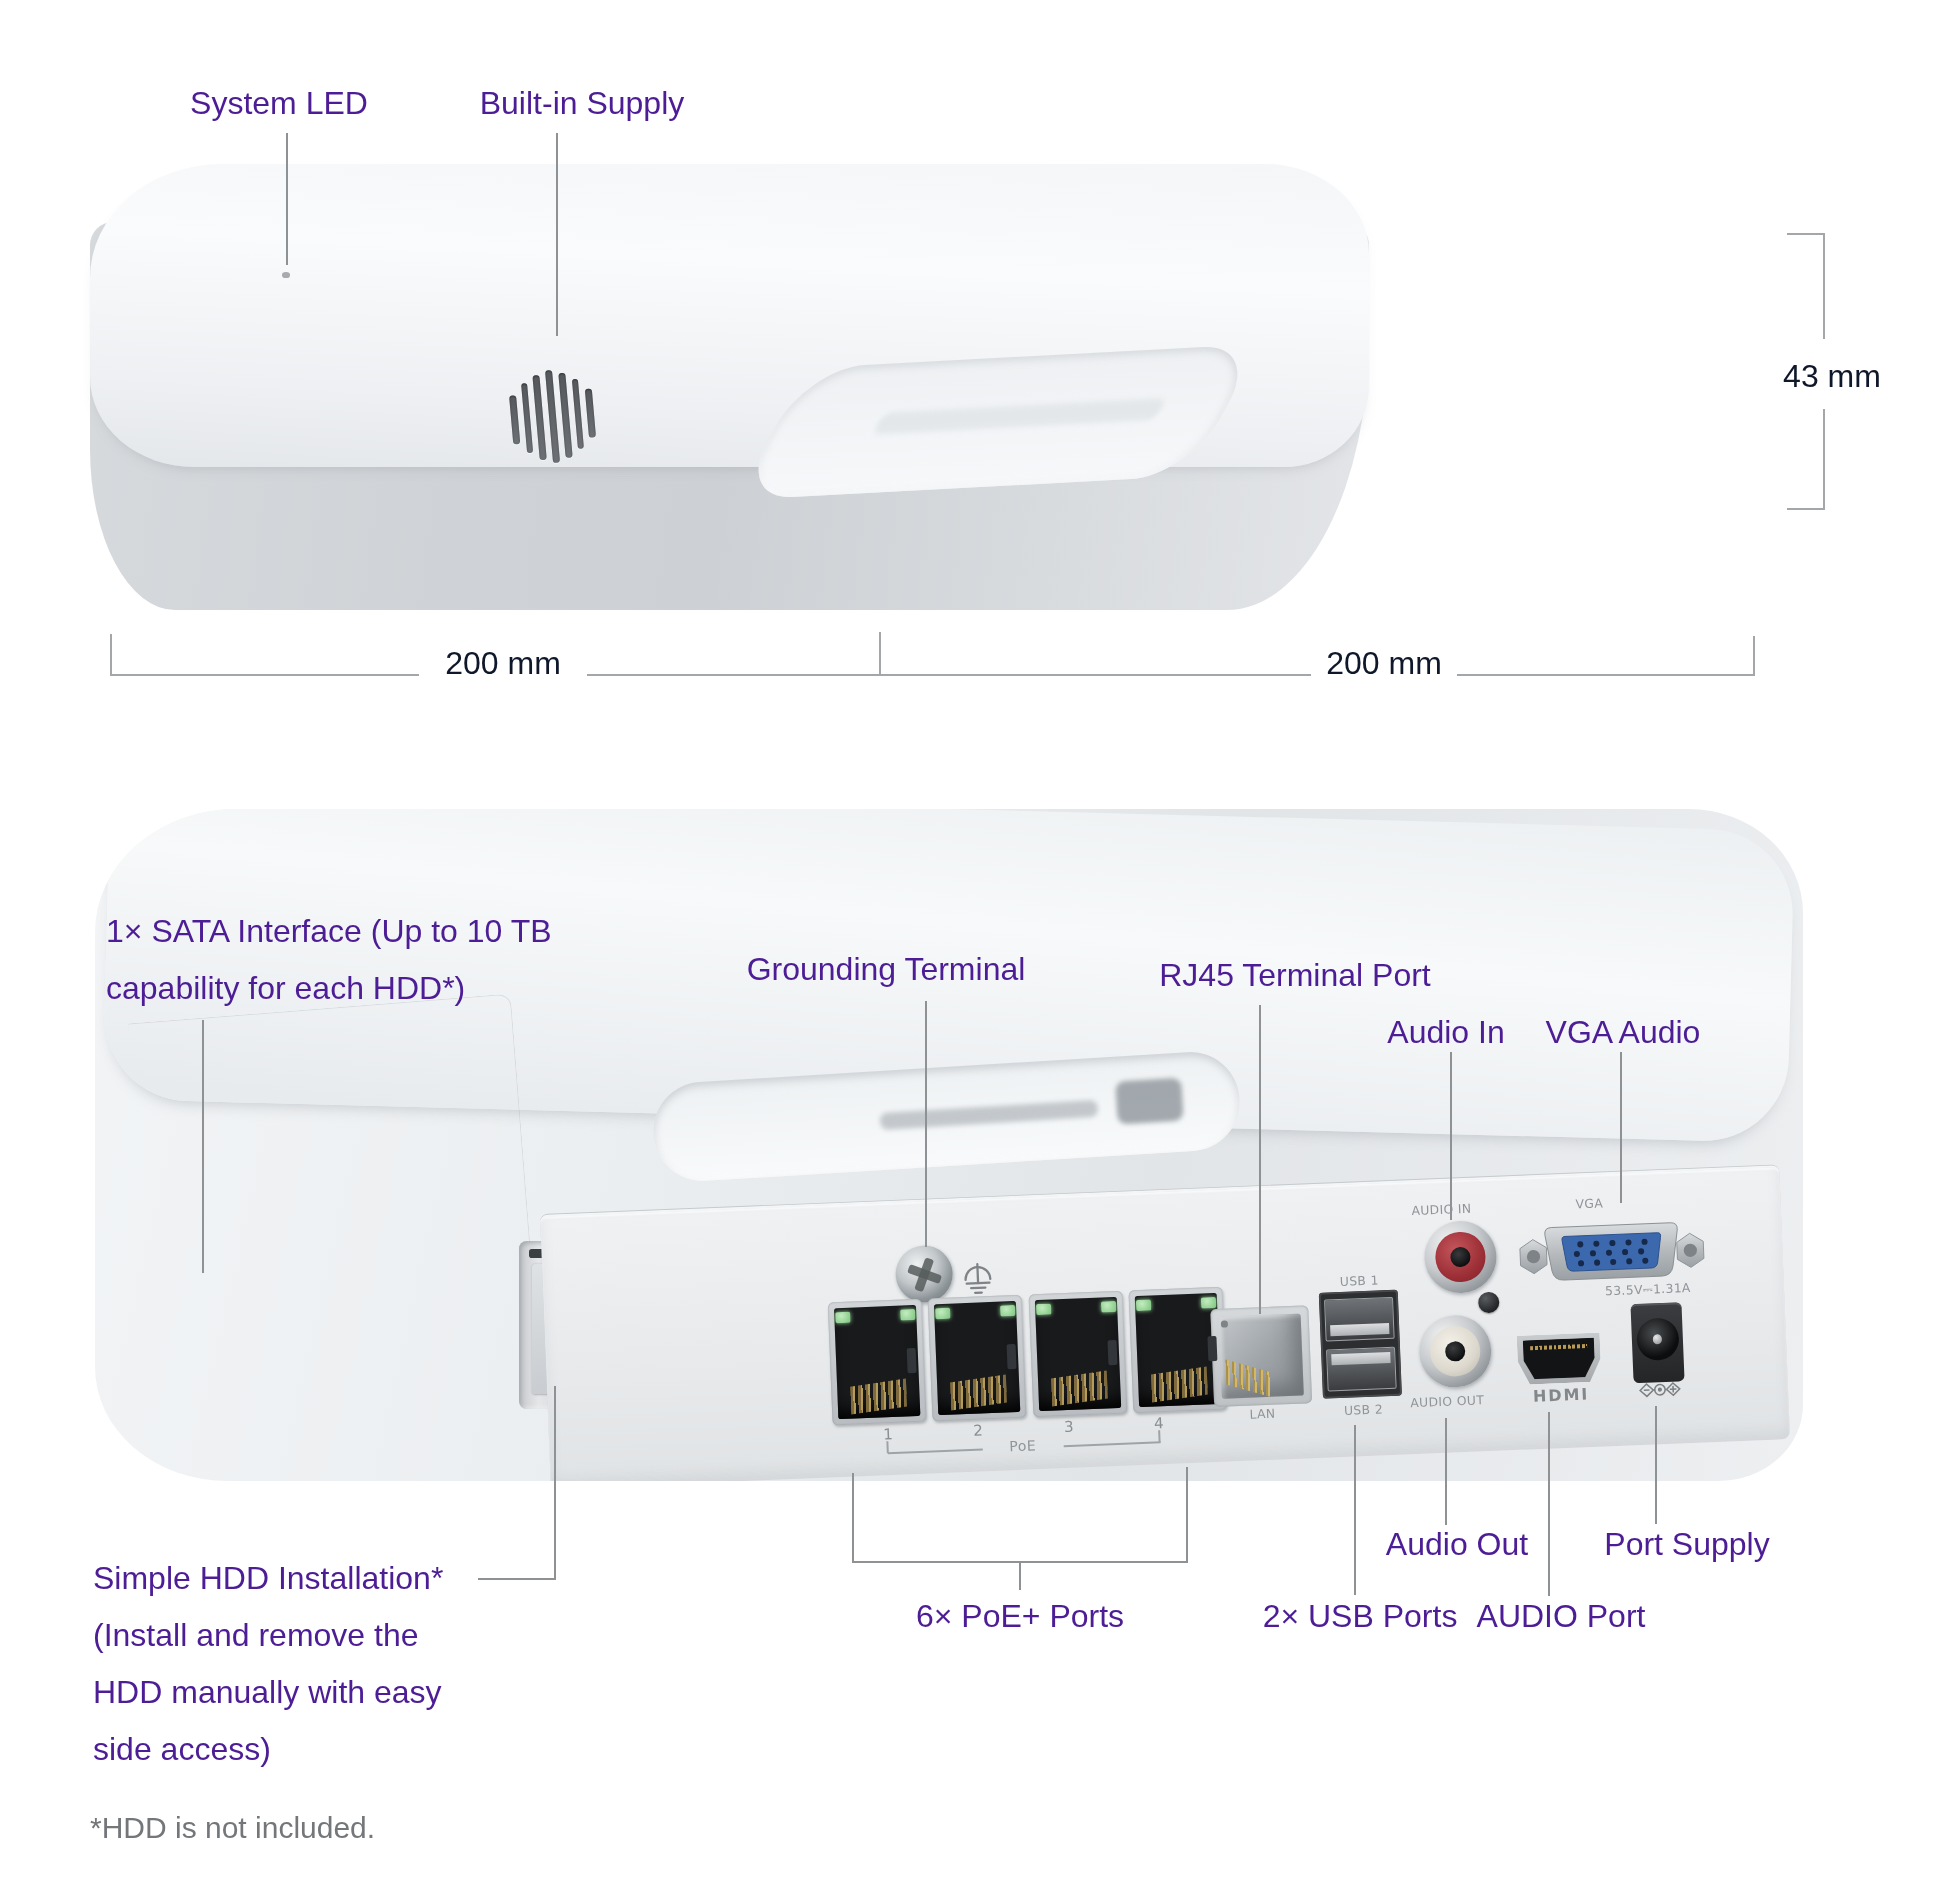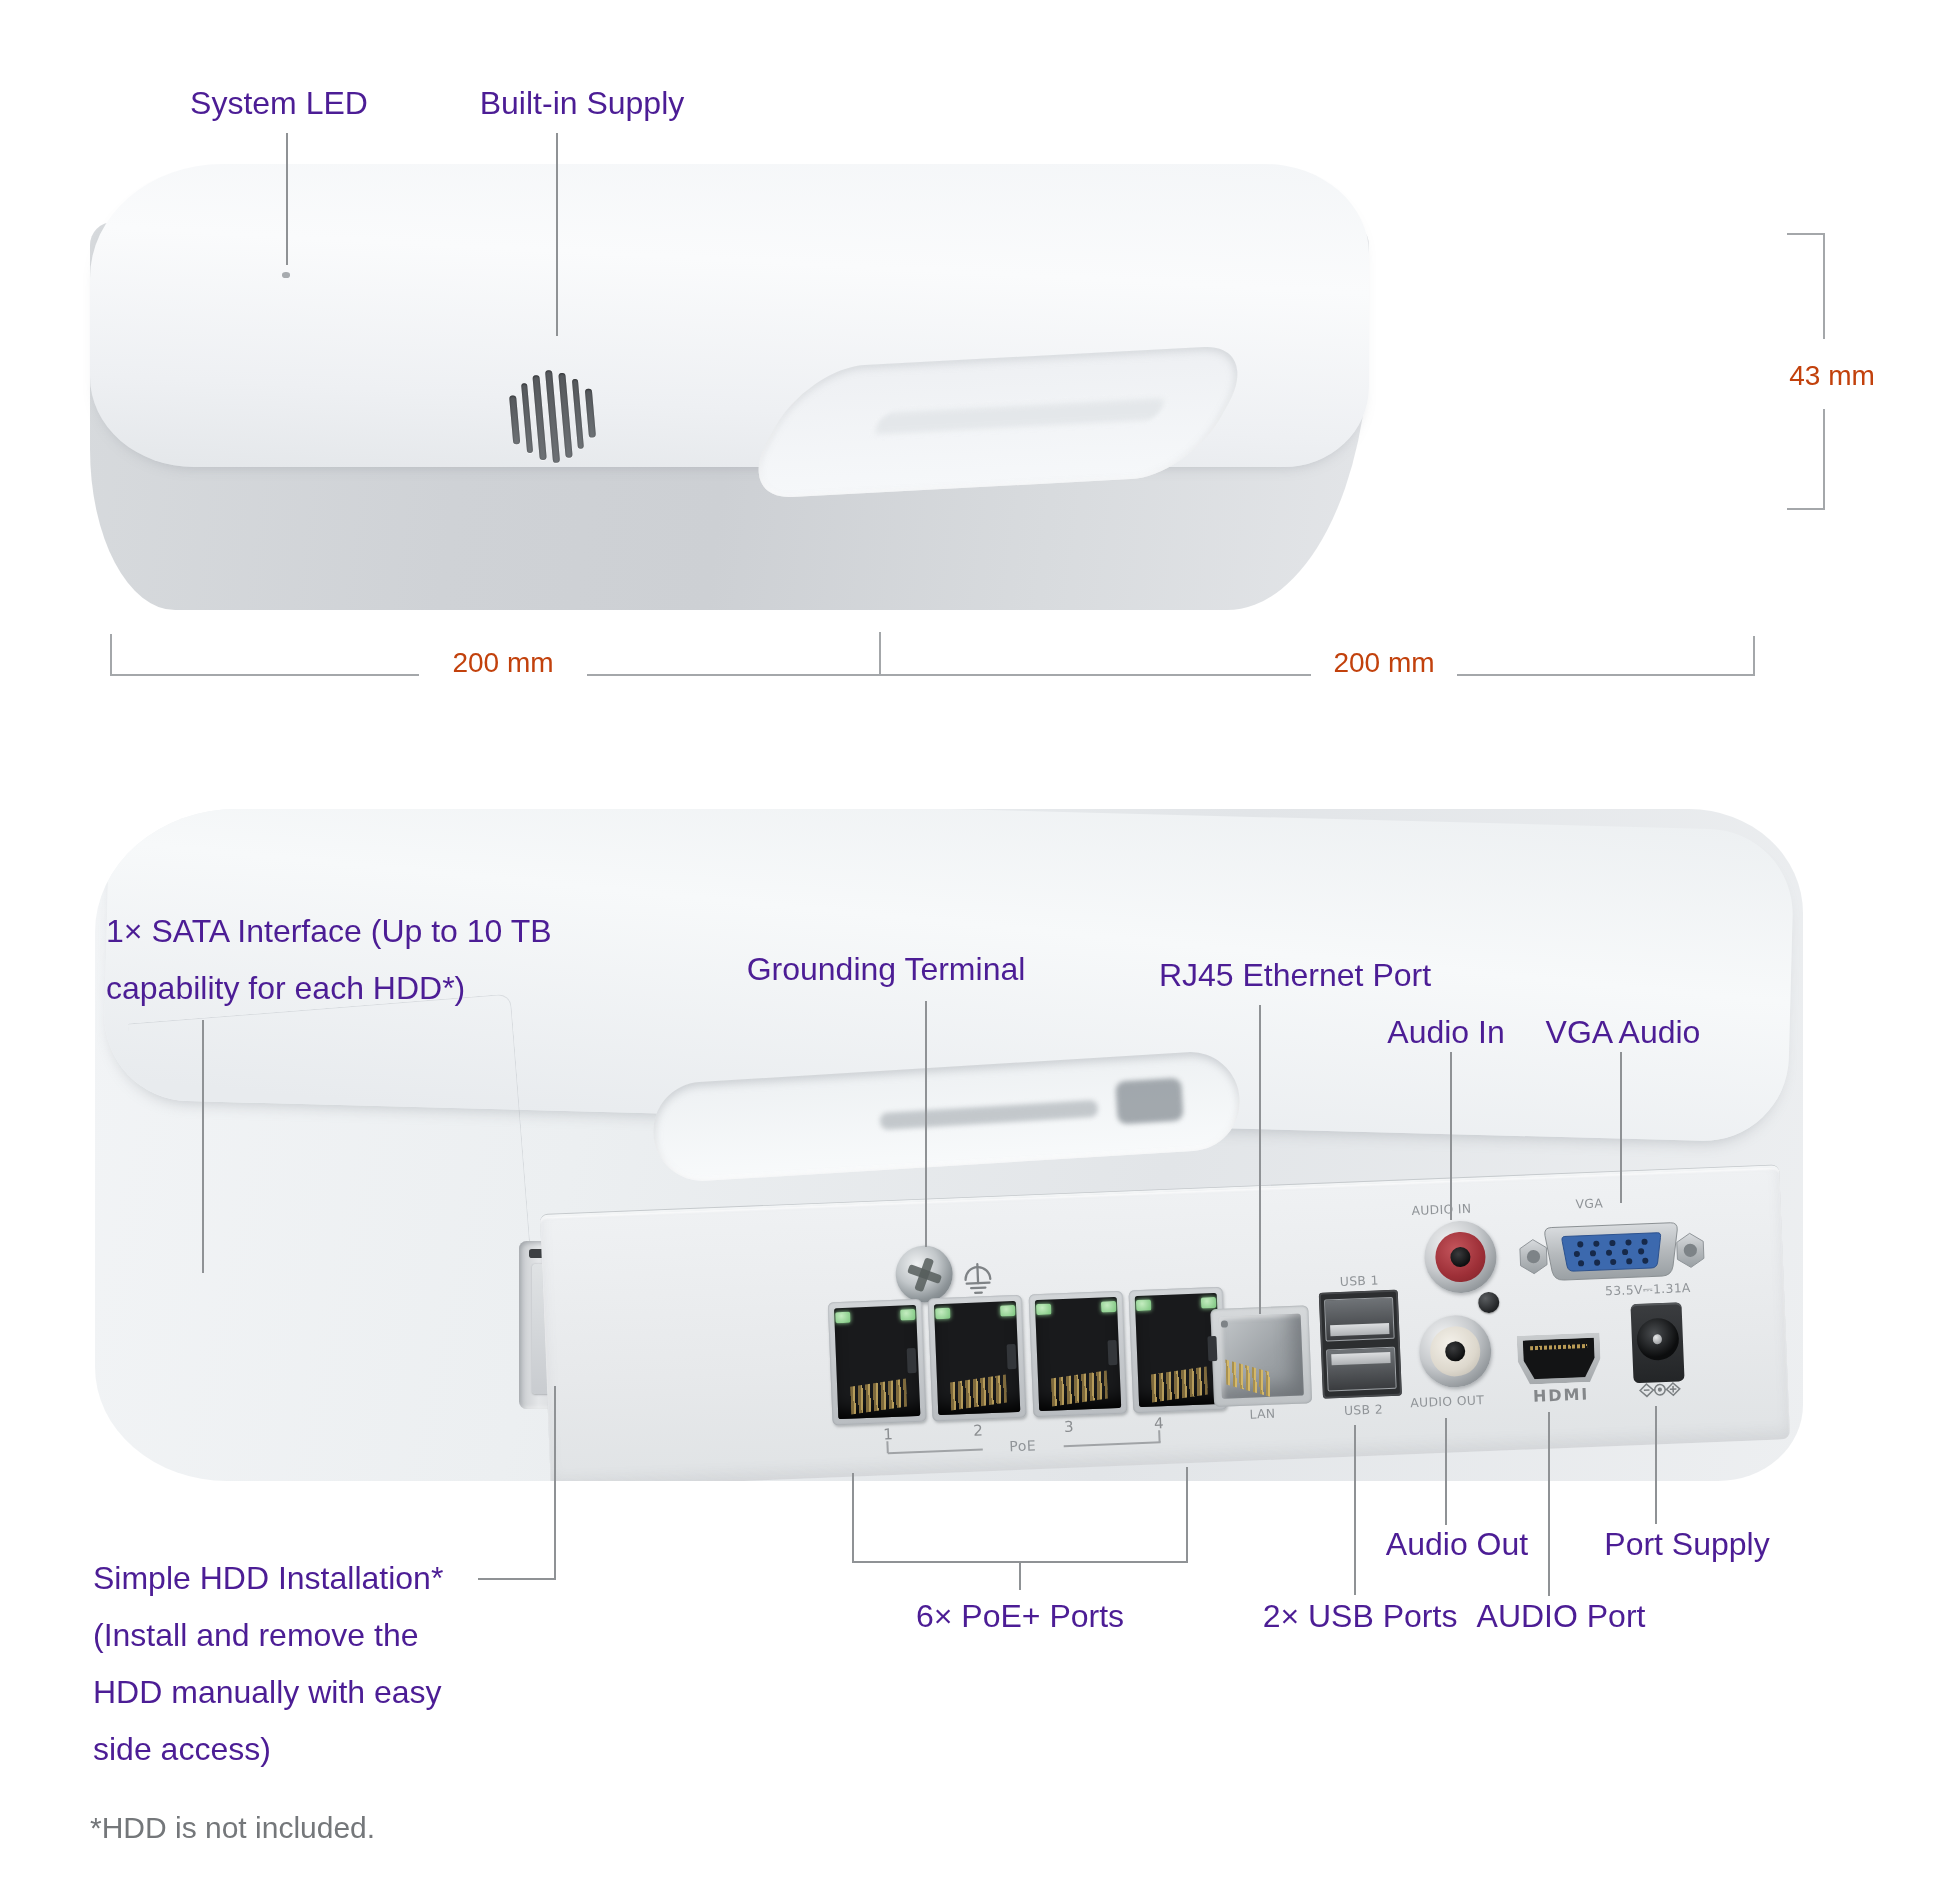--- a/index.html
+++ b/index.html
@@ -2,21 +2,21 @@
 <html style="font-size:15px"><head>
 <meta charset="utf-8">
 <style>
   html,body{margin:0;padding:0;background:#ffffff;}
   .canvas{position:relative;width:1949px;height:1903px;background:#ffffff;overflow:hidden;
           font-family:"Liberation Sans","DejaVu Sans",sans-serif;}
   
   .callout{position:absolute;font-size:32px;color:#4c1d95;white-space:nowrap;z-index:45;}
   .callout.center{transform:translate(-50%,-50%);}
   .callout.block{white-space:pre-line;line-height:57px;}
-  .dimtext{position:absolute;font-size:28px;color:#c2410c;transform:translate(-50%,-50%);z-index:45;white-space:nowrap;}
+  .dimtext{position:absolute;font-size:32px;color:#0f172a;transform:translate(-50%,-50%);z-index:45;white-space:nowrap;}
   .ln{position:absolute;background:#8f9295;z-index:40;}
   .ln.v{width:1.9px;} .ln.h{height:1.9px;}
   .ln.dim{background:#a4a7aa;}
   .footnote{position:absolute;font-size:30px;color:#74777a;z-index:45;}
   
   .tv-body{position:absolute;left:90px;top:222px;width:1279px;height:388px;
     background:linear-gradient(97deg,#d7dadd 0%,#cfd2d6 30%,#cdd0d4 50%,#d8dbde 75%,#e3e5e8 100%);
     border-radius:23px 23px 142px 85px / 23px 23px 274px 161px;}
   .tv-top{position:absolute;left:90px;top:164px;width:1279px;height:303px;
     background:linear-gradient(183deg,#f4f6f8 0%,#fafbfc 35%,#eef0f3 75%,#e4e7ea 100%);
@@ -318,21 +318,21 @@
       </div>
     </div>
 
     <div class="callout block" style="left:106px;top:903px">1× SATA Interface (Up to 10 TB
 capability for each HDD*)</div>
     <i class="ln v" style="left:202px;top:1020px;height:253px"></i>
 
     <div class="callout center" style="left:886px;top:969px">Grounding Terminal</div>
     <i class="ln v" style="left:925px;top:1001px;height:246px"></i>
 
-    <div class="callout center" style="left:1295px;top:975px">RJ45 Ethernet Port</div>
+    <div class="callout center" style="left:1295px;top:975px">RJ45 Terminal Port</div>
     <i class="ln v" style="left:1259px;top:1005px;height:309px"></i>
 
     <div class="callout center" style="left:1446px;top:1032px">Audio In</div>
     <i class="ln v" style="left:1450px;top:1052px;height:168px"></i>
 
     <div class="callout center" style="left:1623px;top:1032px">VGA Audio</div>
     <i class="ln v" style="left:1620px;top:1052px;height:151px"></i>
 
     <i class="ln v" style="left:852px;top:1473px;height:88px"></i>
     <i class="ln v" style="left:1186px;top:1467px;height:94px"></i>

